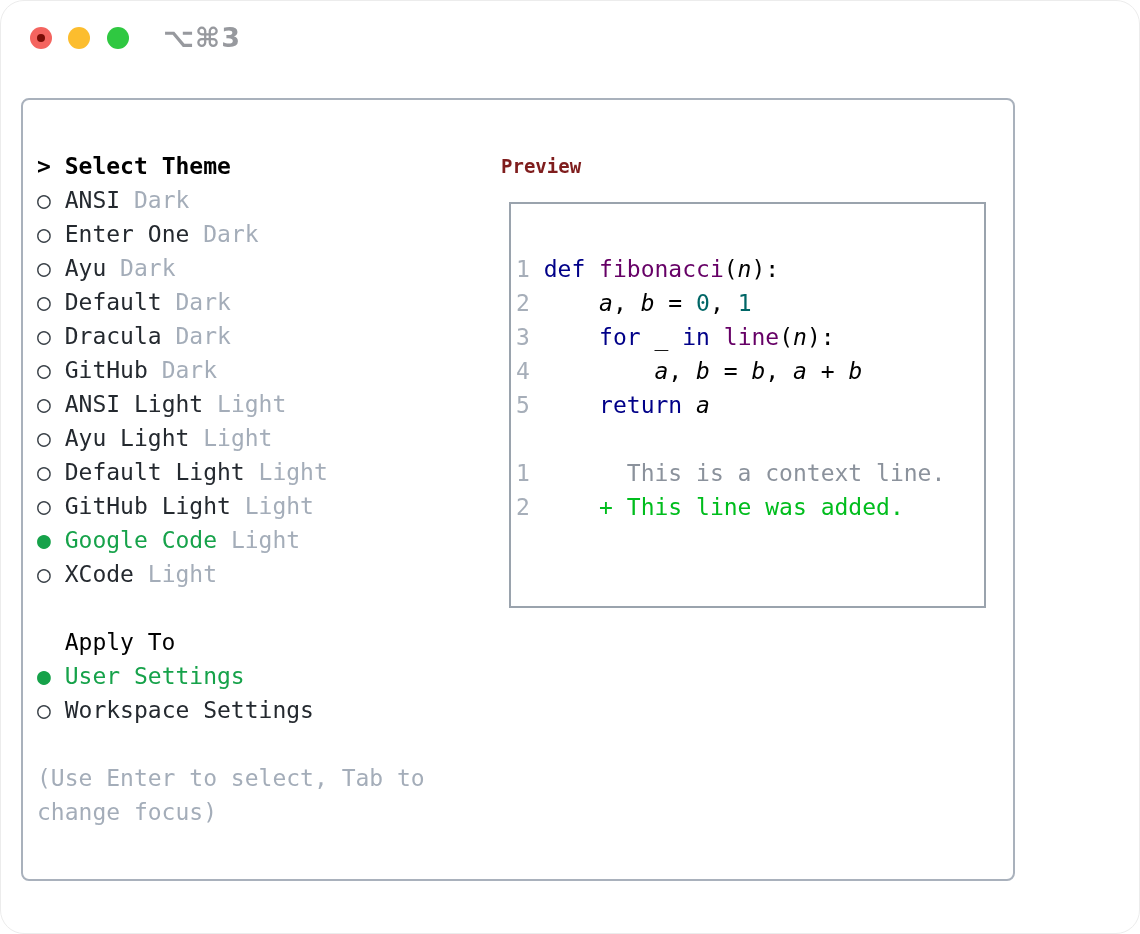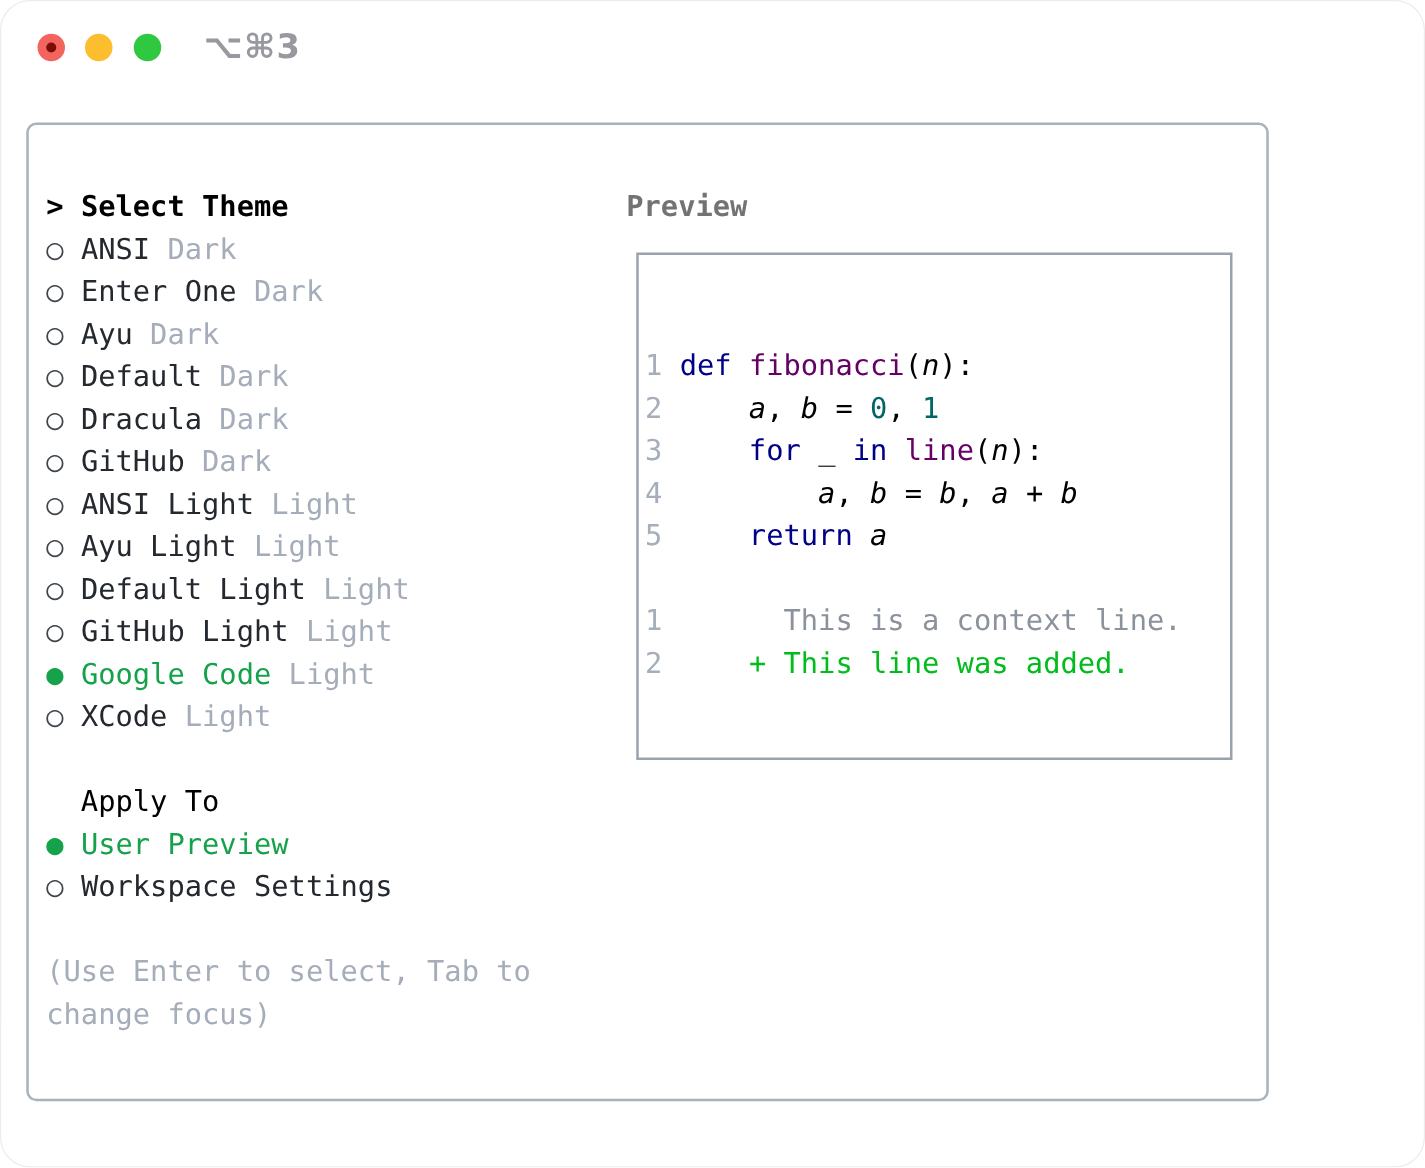--- a/index.html
+++ b/index.html
@@ -34,26 +34,26 @@
   .tname.sel{color:var(--c-selection-green);}
   .tvariant{color:var(--c-variant-gray);}
   .apply-hdr{padding-left:2ch;color:#000;margin-top:34px;}
   .help{
     margin-top:34px;font-size:23px;line-height:34px;white-space:pre-line;
     color:var(--c-help-gray);
   }
   
   .preview-title{
     position:absolute;left:478px;top:49px;height:34px;line-height:34px;
-    font-size:23px;font-weight:bold;color:#737373;
+    font-size:19px;font-weight:bold;color:#7f1d1d;
   }
   .preview-box{
     position:absolute;left:486px;top:102px;width:477px;height:406px;box-sizing:border-box;
     border:2px solid var(--c-preview-border);background:#fff;
-    padding:72px 0 0 5px;
+    padding:48px 0 0 5px;
   }
   .pline{height:34px;line-height:34px;white-space:pre;font-size:23px;}
   .tk-num{color:var(--c-line-number-gray);}
   .tk-kw{color:var(--c-keyword-blue);}
   .tk-fn{color:var(--c-function-purple);}
   .tk-lit{color:var(--c-literal-teal);}
   .tk-pln{color:var(--c-plain-black);}
   .tk-var{color:var(--c-plain-black);font-style:italic;}
   .tk-ctx{color:var(--c-context-gray);margin-top:39px;}
   .tk-del{color:var(--c-deleted-red);}
@@ -84,21 +84,21 @@
           <div class="row option"><span class="marker">○</span><span class="tname"> GitHub</span><span class="tvariant"> Dark</span></div>
           <div class="row option"><span class="marker">○</span><span class="tname"> ANSI Light</span><span class="tvariant"> Light</span></div>
           <div class="row option"><span class="marker">○</span><span class="tname"> Ayu Light</span><span class="tvariant"> Light</span></div>
           <div class="row option"><span class="marker">○</span><span class="tname"> Default Light</span><span class="tvariant"> Light</span></div>
           <div class="row option"><span class="marker">○</span><span class="tname"> GitHub Light</span><span class="tvariant"> Light</span></div>
           <div class="row option"><span class="marker sel">●</span><span class="tname sel"> Google Code</span><span class="tvariant"> Light</span></div>
           <div class="row option"><span class="marker">○</span><span class="tname"> XCode</span><span class="tvariant"> Light</span></div>
         </div>
       <div class="row apply-hdr">Apply To</div>
       <div id="apply-list">
-          <div class="row option"><span class="marker sel">●</span><span class="tname sel"> User Preview</span></div>
+          <div class="row option"><span class="marker sel">●</span><span class="tname sel"> User Settings</span></div>
           <div class="row option"><span class="marker">○</span><span class="tname"> Workspace Settings</span></div>
         </div>
       <div class="help">(Use Enter to select, Tab to
 change focus)</div>
     </div>
 
     <div class="preview-title">Preview</div>
     <div class="preview-box">
       <div id="preview-code">
           <div class="pline"><span class="tk-num">1 </span><span class="tk-kw">def</span><span class="tk-pln"> </span><span class="tk-fn">fibonacci</span><span class="tk-pln">(</span><span class="tk-var">n</span><span class="tk-pln">):</span></div>

